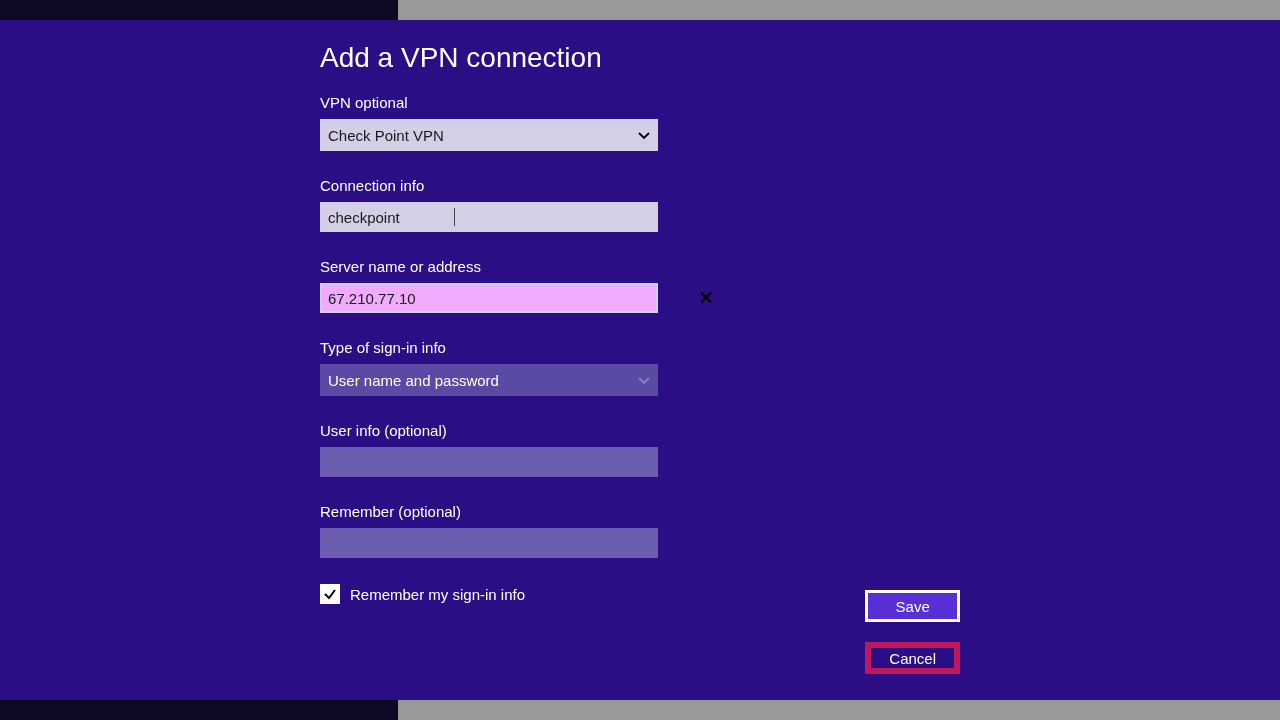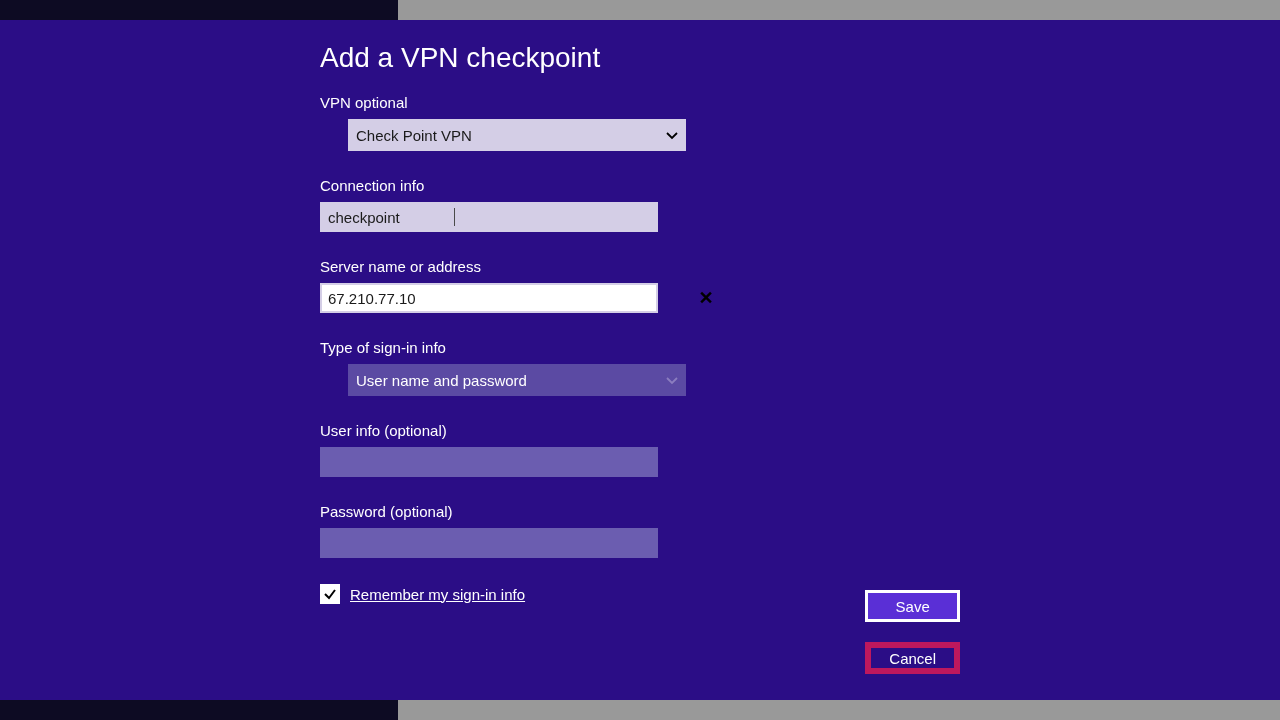--- a/index.html
+++ b/index.html
@@ -12,48 +12,48 @@
   .bottom-strip-right { position: absolute; bottom: 0; left: 398px; right: 0; height: 20px; background: #999999; }
 
   .content { position: absolute; left: 320px; top: 22px; width: 640px; }
   .title { color: #ffffff; font-size: 28px; font-weight: 400; margin-bottom: 20px; }
   .group { margin-bottom: 26px; }
   .label { color: #ffffff; font-size: 15px; font-weight: 400; margin-bottom: 8px; display: block; }
 
   .select-box {
     width: 338px; height: 32px; background: #d4cee6; border: none;
     display: flex; align-items: center; justify-content: space-between;
-    padding: 0 8px; color: #1a1a1a; font-size: 15px; cursor: pointer; margin-left: 28px;
+    padding: 0 8px; color: #1a1a1a; font-size: 15px; cursor: pointer;
   }
   .select-box.disabled { background: #5b4aa3; color: #ffffff; cursor: default; }
   .chevron { font-size: 14px; color: #1a1a1a; }
   .select-box.disabled .chevron { color: #8b7dbf; }
 
   .text-input {
     width: 338px; height: 30px; background: #d4cee6; border: none;
     padding: 0 8px; color: #1a1a1a; font-size: 15px; outline: none;
     font-family: inherit;
   }
-  .text-input.active { background: #ffffff; border: 2px solid #d4cee6; padding: 0 6px; }
+  .text-input.active { background: #f0abfc; border: 2px solid #d4cee6; padding: 0 6px; }
   .text-input.dim { background: #6b5db0; }
 
   .input-wrap { position: relative; width: 402px; }
   .clear-x {
     position: absolute; right: 6px; top: 50%; transform: translateY(-50%);
     font-size: 18px; color: #000; cursor: pointer; font-weight: bold;
     width: 20px; text-align: center; line-height: 20px;
   }
 
   .checkbox-row { display: flex; align-items: center; gap: 10px; margin-top: 4px; }
   .checkbox {
     width: 20px; height: 20px; background: #ffffff; display: flex;
     align-items: center; justify-content: center; cursor: pointer;
   }
   .checkmark { width: 14px; height: 14px; }
-  .checkbox-label { color: #ffffff; font-size: 15px; text-decoration: underline; }
+  .checkbox-label { color: #ffffff; font-size: 15px; }
 
   .button-row { position: absolute; right: 320px; bottom: 26px; display: flex; gap: 20px; flex-direction: column; }
   .btn {
     min-width: 90px; height: 32px; border: 6px solid #be185d; background: transparent;
     color: #ffffff; font-size: 15px; font-family: inherit; cursor: pointer;
     display: flex; align-items: center; justify-content: center; padding: 0 18px;
   }
   .btn.primary { background: #5a2fd6; border: 3px solid #ffffff; }
 
   .caret {
@@ -65,21 +65,21 @@
 <body>
 
 <div class="top-strip"></div>
 <div class="top-strip-right"></div>
 <div class="bottom-strip"></div>
 <div class="bottom-strip-right"></div>
 
 <div class="panel">
   <div class="content">
 
-    <h1 class="title">Add a VPN checkpoint</h1>
+    <h1 class="title">Add a VPN connection</h1>
 
     <div class="group">
       <span class="label">VPN optional</span>
       <div class="select-box">
         <span>Check Point VPN</span>
         <span class="chevron">
           <svg width="12" height="8" viewBox="0 0 12 8">
               <path d="M1 1 L6 6 L11 1" stroke="#000" stroke-width="1.8" fill="none"></path>
             </svg>
         </span>
@@ -113,21 +113,21 @@
         </span>
       </div>
     </div>
 
     <div class="group">
       <span class="label">User info (optional)</span>
       <input class="text-input dim" type="text" value="" style="">
     </div>
 
     <div class="group">
-      <span class="label">Password (optional)</span>
+      <span class="label">Remember (optional)</span>
       <input class="text-input dim" type="password" value="" style="">
     </div>
 
     <div class="checkbox-row">
       <div class="checkbox">
         <svg class="checkmark" viewBox="0 0 14 14">
             <path d="M2 7 L6 11 L12 3" stroke="#000" stroke-width="2" fill="none"></path>
           </svg>
       </div>
       <span class="checkbox-label">Remember my sign-in info</span>

